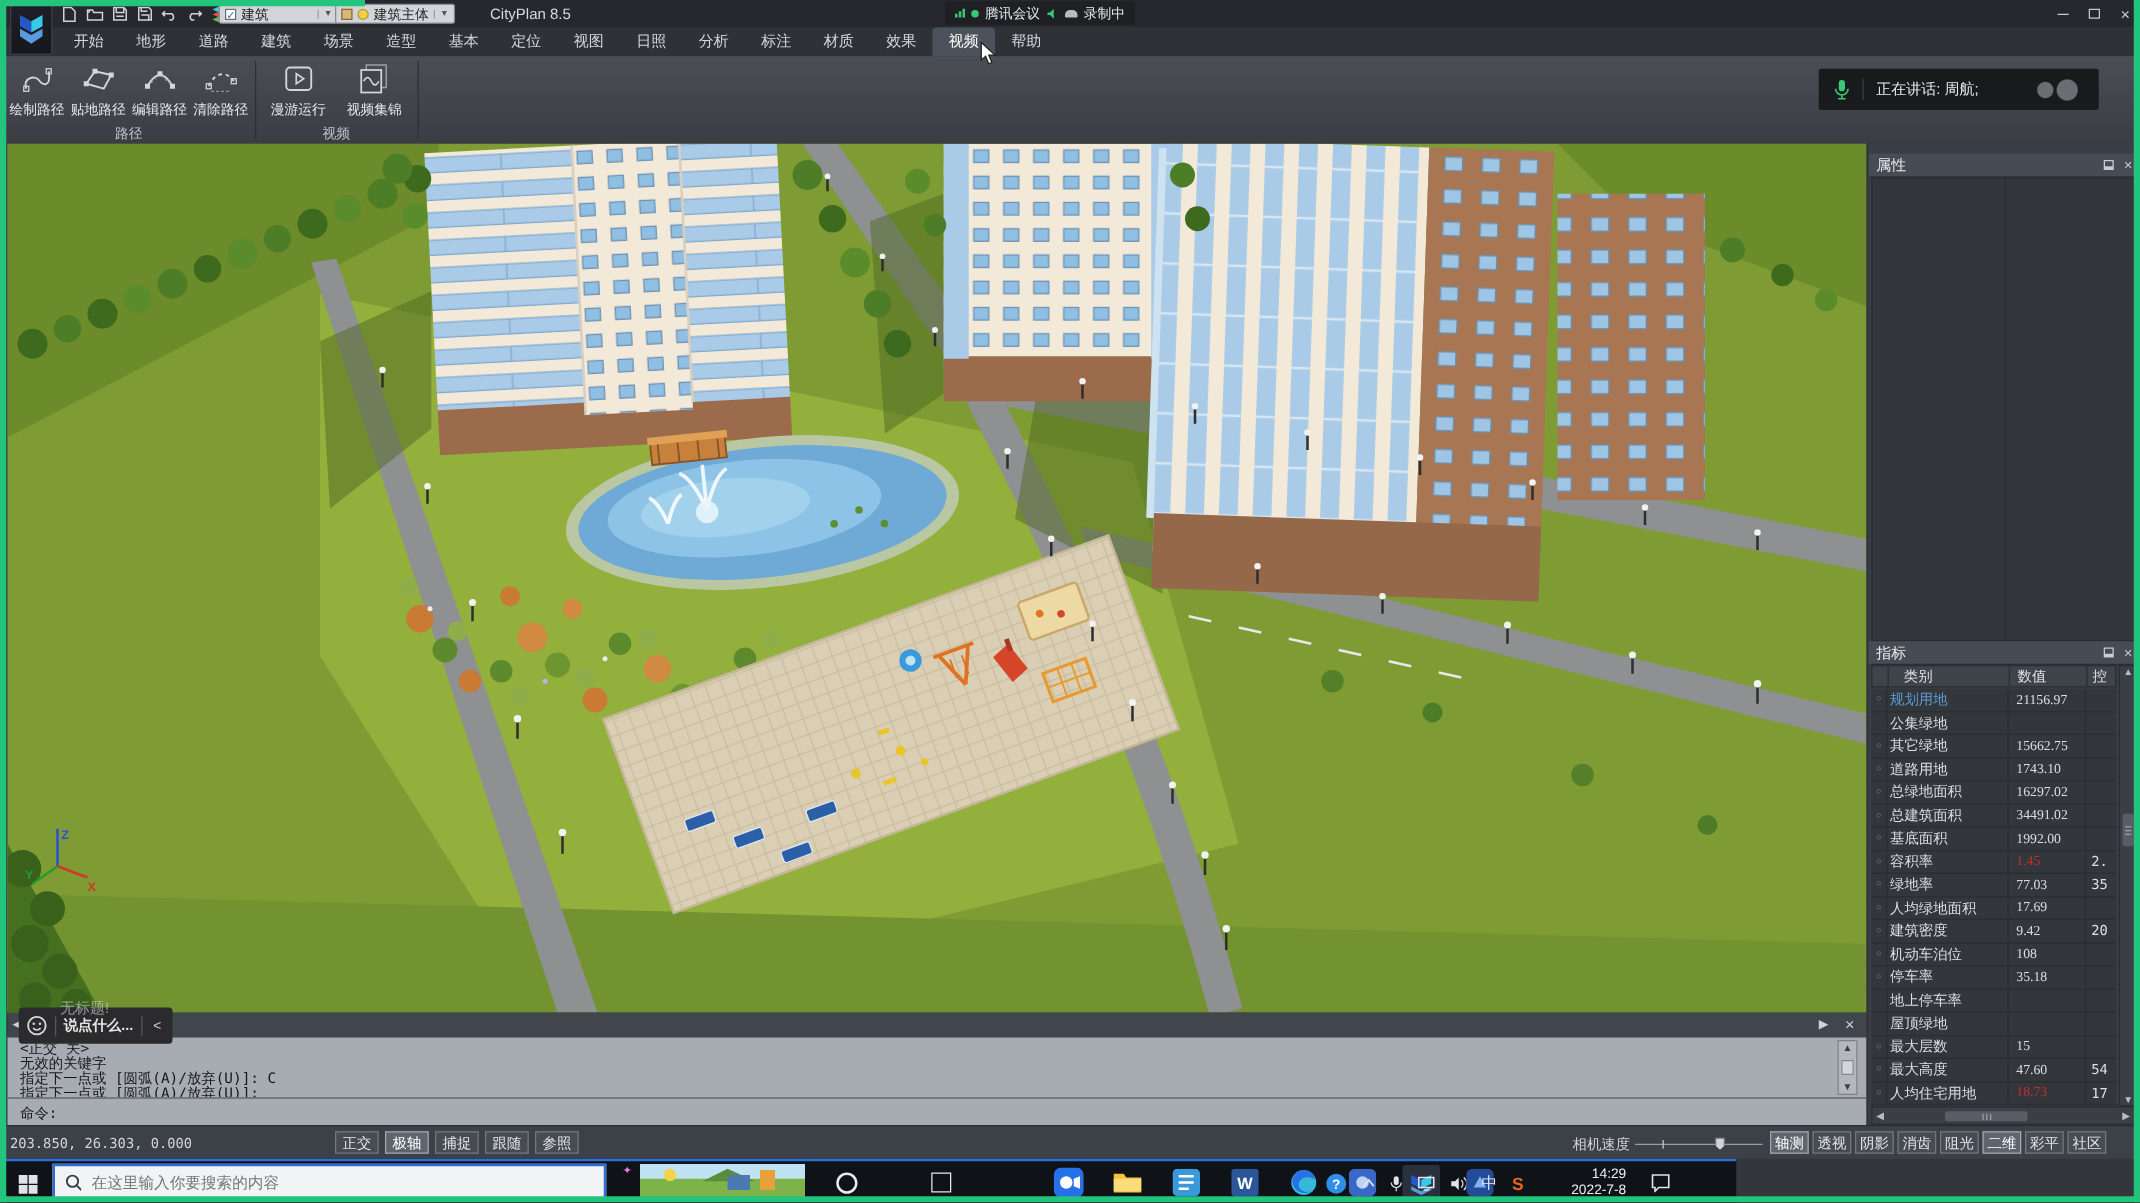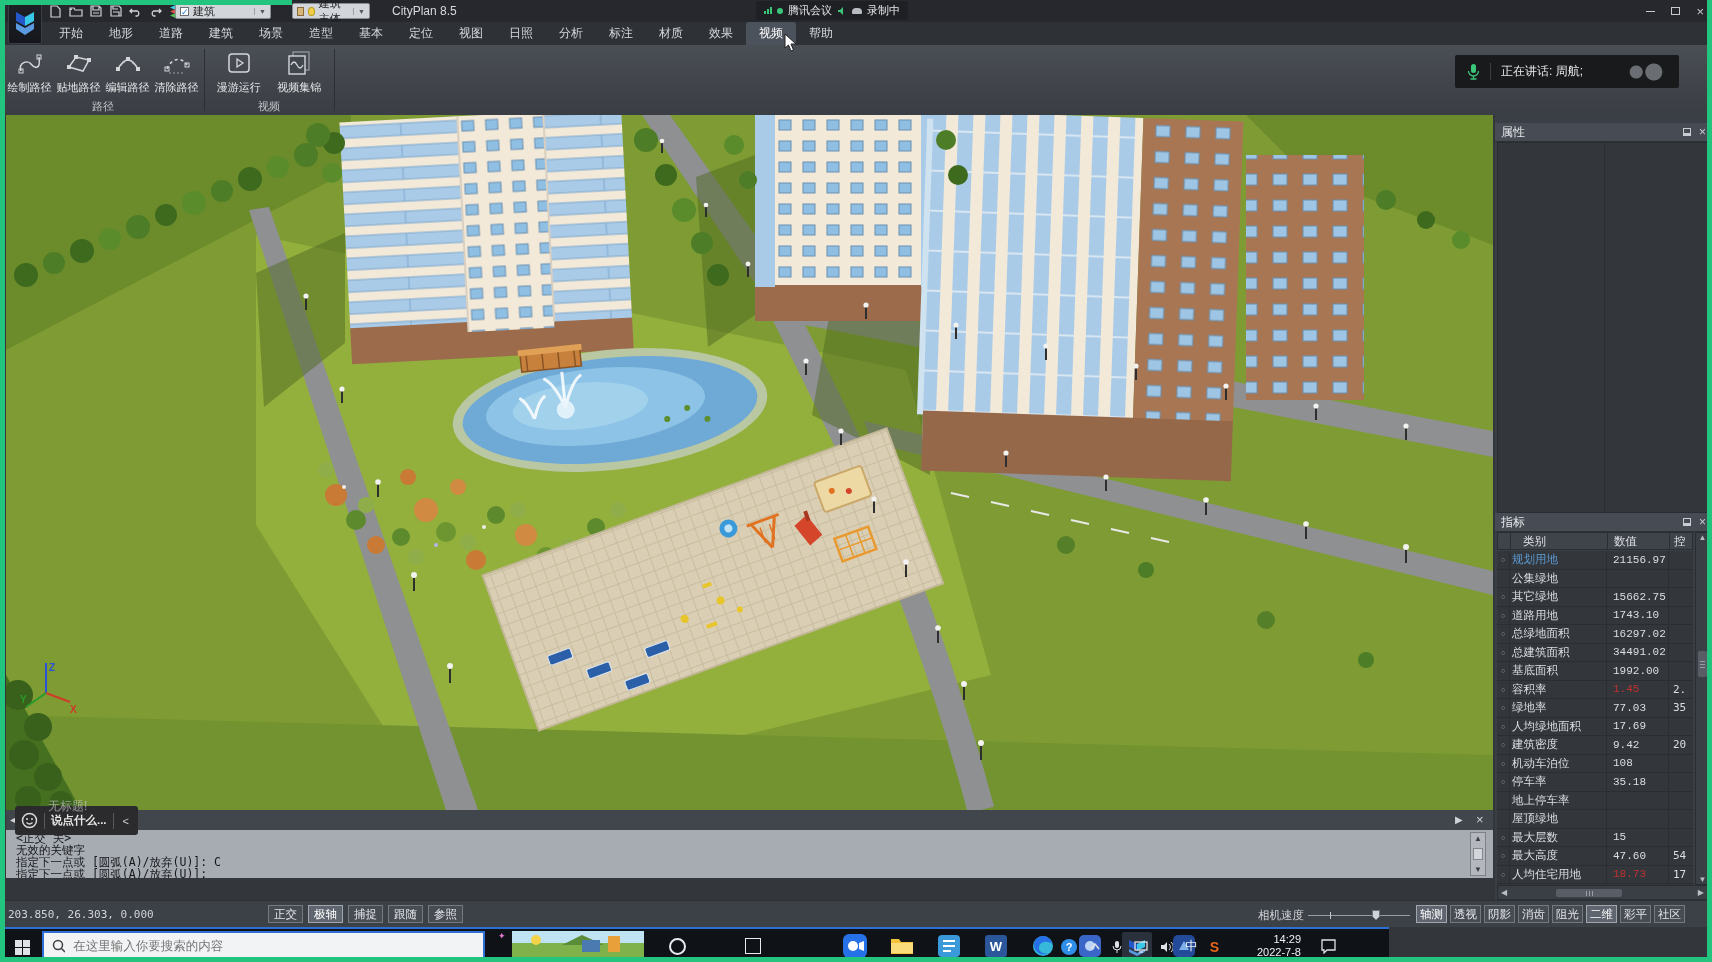--- a/index.html
+++ b/index.html
@@ -75,21 +75,21 @@
     font-size:11.5px;color:#dfe1e5;border:1px solid #2a2d31}
   .ic-b{width:13px;border-right:1px solid #2a2d31}
   .ic-n{width:97px;border-right:1px solid #2a2d31;display:flex;align-items:center;padding-left:12px}
   .ic-v{width:62px;border-right:1px solid #2a2d31;display:flex;align-items:center;padding-left:6px}
   .ic-l{flex:1;display:flex;align-items:center;padding-left:4px;overflow:hidden}
   .indrows{position:absolute;left:2px;width:196px;background:#33373c;overflow:hidden}
   .ind-row{height:18.5px;display:flex;border-bottom:1px solid #2a2d31;font-size:11.5px;color:#dcdee2}
   .ind-row .c{display:flex;align-items:center;overflow:hidden;white-space:nowrap}
   .cb{width:13px;justify-content:center;color:#9a9ea5;font-size:7px;border-right:1px solid #2a2d31}
   .cn{width:97px;padding-left:2px;border-right:1px solid #2a2d31}
-  .cv{width:62px;padding-left:6px;border-right:1px solid #2a2d31;font-family:Liberation Mono, monospace;font-size:11px}
+  .cv{width:62px;padding-left:6px;border-right:1px solid #2a2d31;font-family:Liberation Serif, serif;font-size:11px}
   .cl{flex:1;padding-left:4px;font-family:"DejaVu Sans Mono",monospace;font-size:11px}
   .link{color:#5d9bd3}
   .red{color:#c03030}
   .vscroll{position:absolute;width:15px;background:#3a3e45;border:1px solid #2a2d31;
     display:flex;flex-direction:column;align-items:center;justify-content:space-between;color:#b9bcc2;font-size:8px}
   .vthumb{position:absolute;left:2px;width:9px;height:26px;background:#585d66;border-radius:2px;
     display:flex;flex-direction:column;gap:2px;align-items:center;justify-content:center}
   .vthumb i{display:block;width:5px;height:1px;background:#9aa0a8}
   .hscroll{position:absolute;left:2px;width:211px;height:15px;background:#3a3e45;border:1px solid #2a2d31;
     display:flex;align-items:center;justify-content:space-between;padding:0 3px;color:#b9bcc2;font-size:8px}
@@ -202,21 +202,21 @@
             <path d="M7.5 5 L13 7.5 L7.5 10 L2 7.5 Z" fill="#e05050"></path>
             <path d="M7.5 9 L13 11.5 L7.5 14 L2 11.5 Z" fill="#58c058"></path>
           </svg>
         </span>
     </div>
     <div class="dd" style="left:175px;width:96px">
       <span class="chk">✓</span>
       <span>建筑</span>
       <span class="caret">▼</span>
     </div>
-    <div class="dd" style="left:292px;width:78px">
+    <div class="dd" style="left:268px;width:96px">
       <span class="swatch"></span>
       <span class="bulb"></span>
       <span>建筑主体</span>
       <span class="caret">▼</span>
     </div>
     <div class="apptitle">CityPlan 8.5</div>
     <div class="meetpill">
       <span class="sigbars">
           <i style="height:3px"></i>
           <i style="height:5px"></i>
@@ -921,20 +921,21 @@
     <div>&lt;正交 关&gt;</div>
         <div>无效的关键字</div>
         <div>指定下一点或 [圆弧(A)/放弃(U)]: C</div>
         <div>指定下一点或 [圆弧(A)/放弃(U)]:</div>
       </div>
     <div class="cscroll">
       <span>▲</span>
       <span class="cthumb"></span>
       <span>▼</span>
     </div>
+    <div class="promptline">命令:</div>
   </div>
 
   <div class="chatghost">无标题!</div>
   <div class="chatbox">
     <svg width="17" height="17">
       <circle cx="8.5" cy="8.5" r="7" fill="none" stroke="#d8d8d8" stroke-width="1.5"></circle>
       <circle cx="6" cy="7" r="1" fill="#d8d8d8"></circle>
         <circle cx="11" cy="7" r="1" fill="#d8d8d8"></circle>
       <path d="M5.5 10.5 q3 3 6 0" fill="none" stroke="#d8d8d8" stroke-width="1.3"></path>
       </svg>

